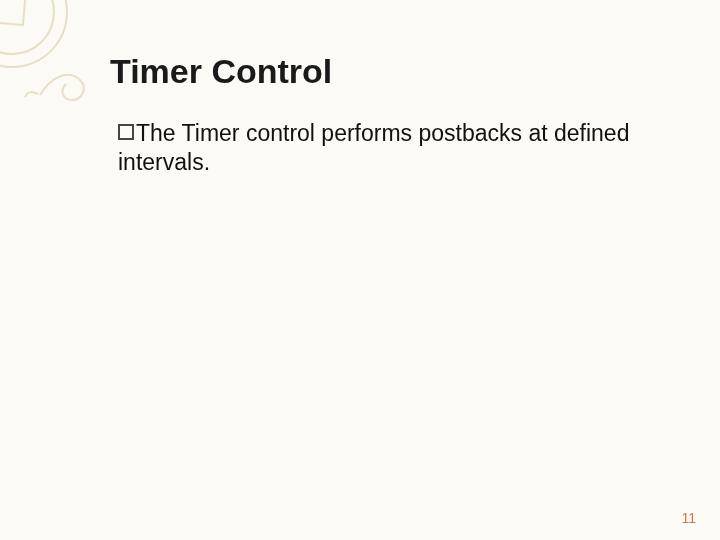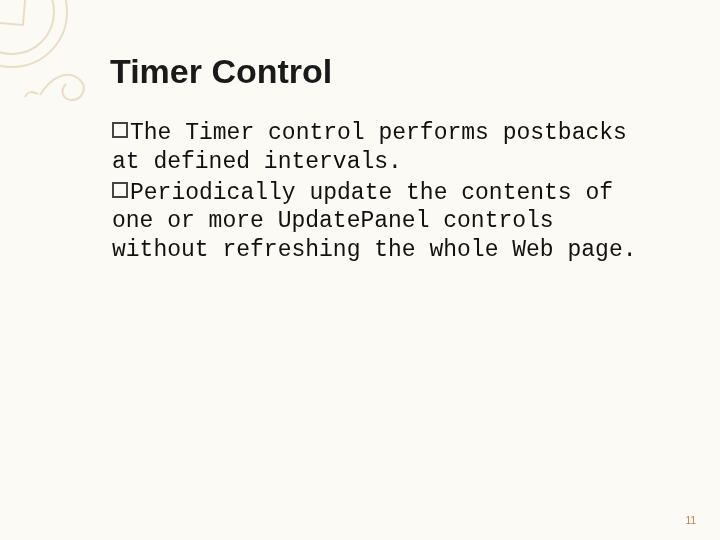--- a/index.html
+++ b/index.html
@@ -28,36 +28,36 @@
     font-size: 34px;
     font-weight: bold;
     color: #1a1a1a;
     margin-bottom: 28px;
   }
   .body-text {
     font-size: 23px;
     line-height: 1.25;
     color: #111;
   }
-  .body-text p { margin: 2px; font-family: Liberation Mono, monospace; }
+  .body-text p { margin: 8px; }
   .checkbox {
     display: inline-block;
     width: 16px;
     height: 16px;
     border: 2px solid #444;
     vertical-align: -1px;
     margin-right: 2px;
     position: relative;
     top: -2px;
   }
   .page-number {
     position: absolute;
     bottom: 14px;
     right: 24px;
-    font-size: 10px;
+    font-size: 14px;
     color: #c77a4a;
   }
 </style>
 </head>
 <body>
 
 <div class="corner-ornament">
   <svg viewBox="0 0 120 120">
     <circle cx="12" cy="12" r="55" fill="none" stroke="#e7dfc4" stroke-width="2"></circle>
     <circle cx="12" cy="12" r="42" fill="none" stroke="#e7dfc4" stroke-width="2"></circle>
@@ -67,19 +67,16 @@
   </svg>
 </div>
 
 <div class="slide">
   <h1 class="title">Timer Control</h1>
 
   <div class="body-text">
     <p>
       <span class="checkbox"></span><span>The Timer control performs postbacks at defined intervals.</span>
     </p>
-    <p>
-      <span class="checkbox"></span><span>Periodically update the contents of one or more UpdatePanel controls without refreshing the whole Web page.</span>
-    </p>
   </div>
 
   <div class="page-number">11</div>
 </div>
 
 </body></html>

